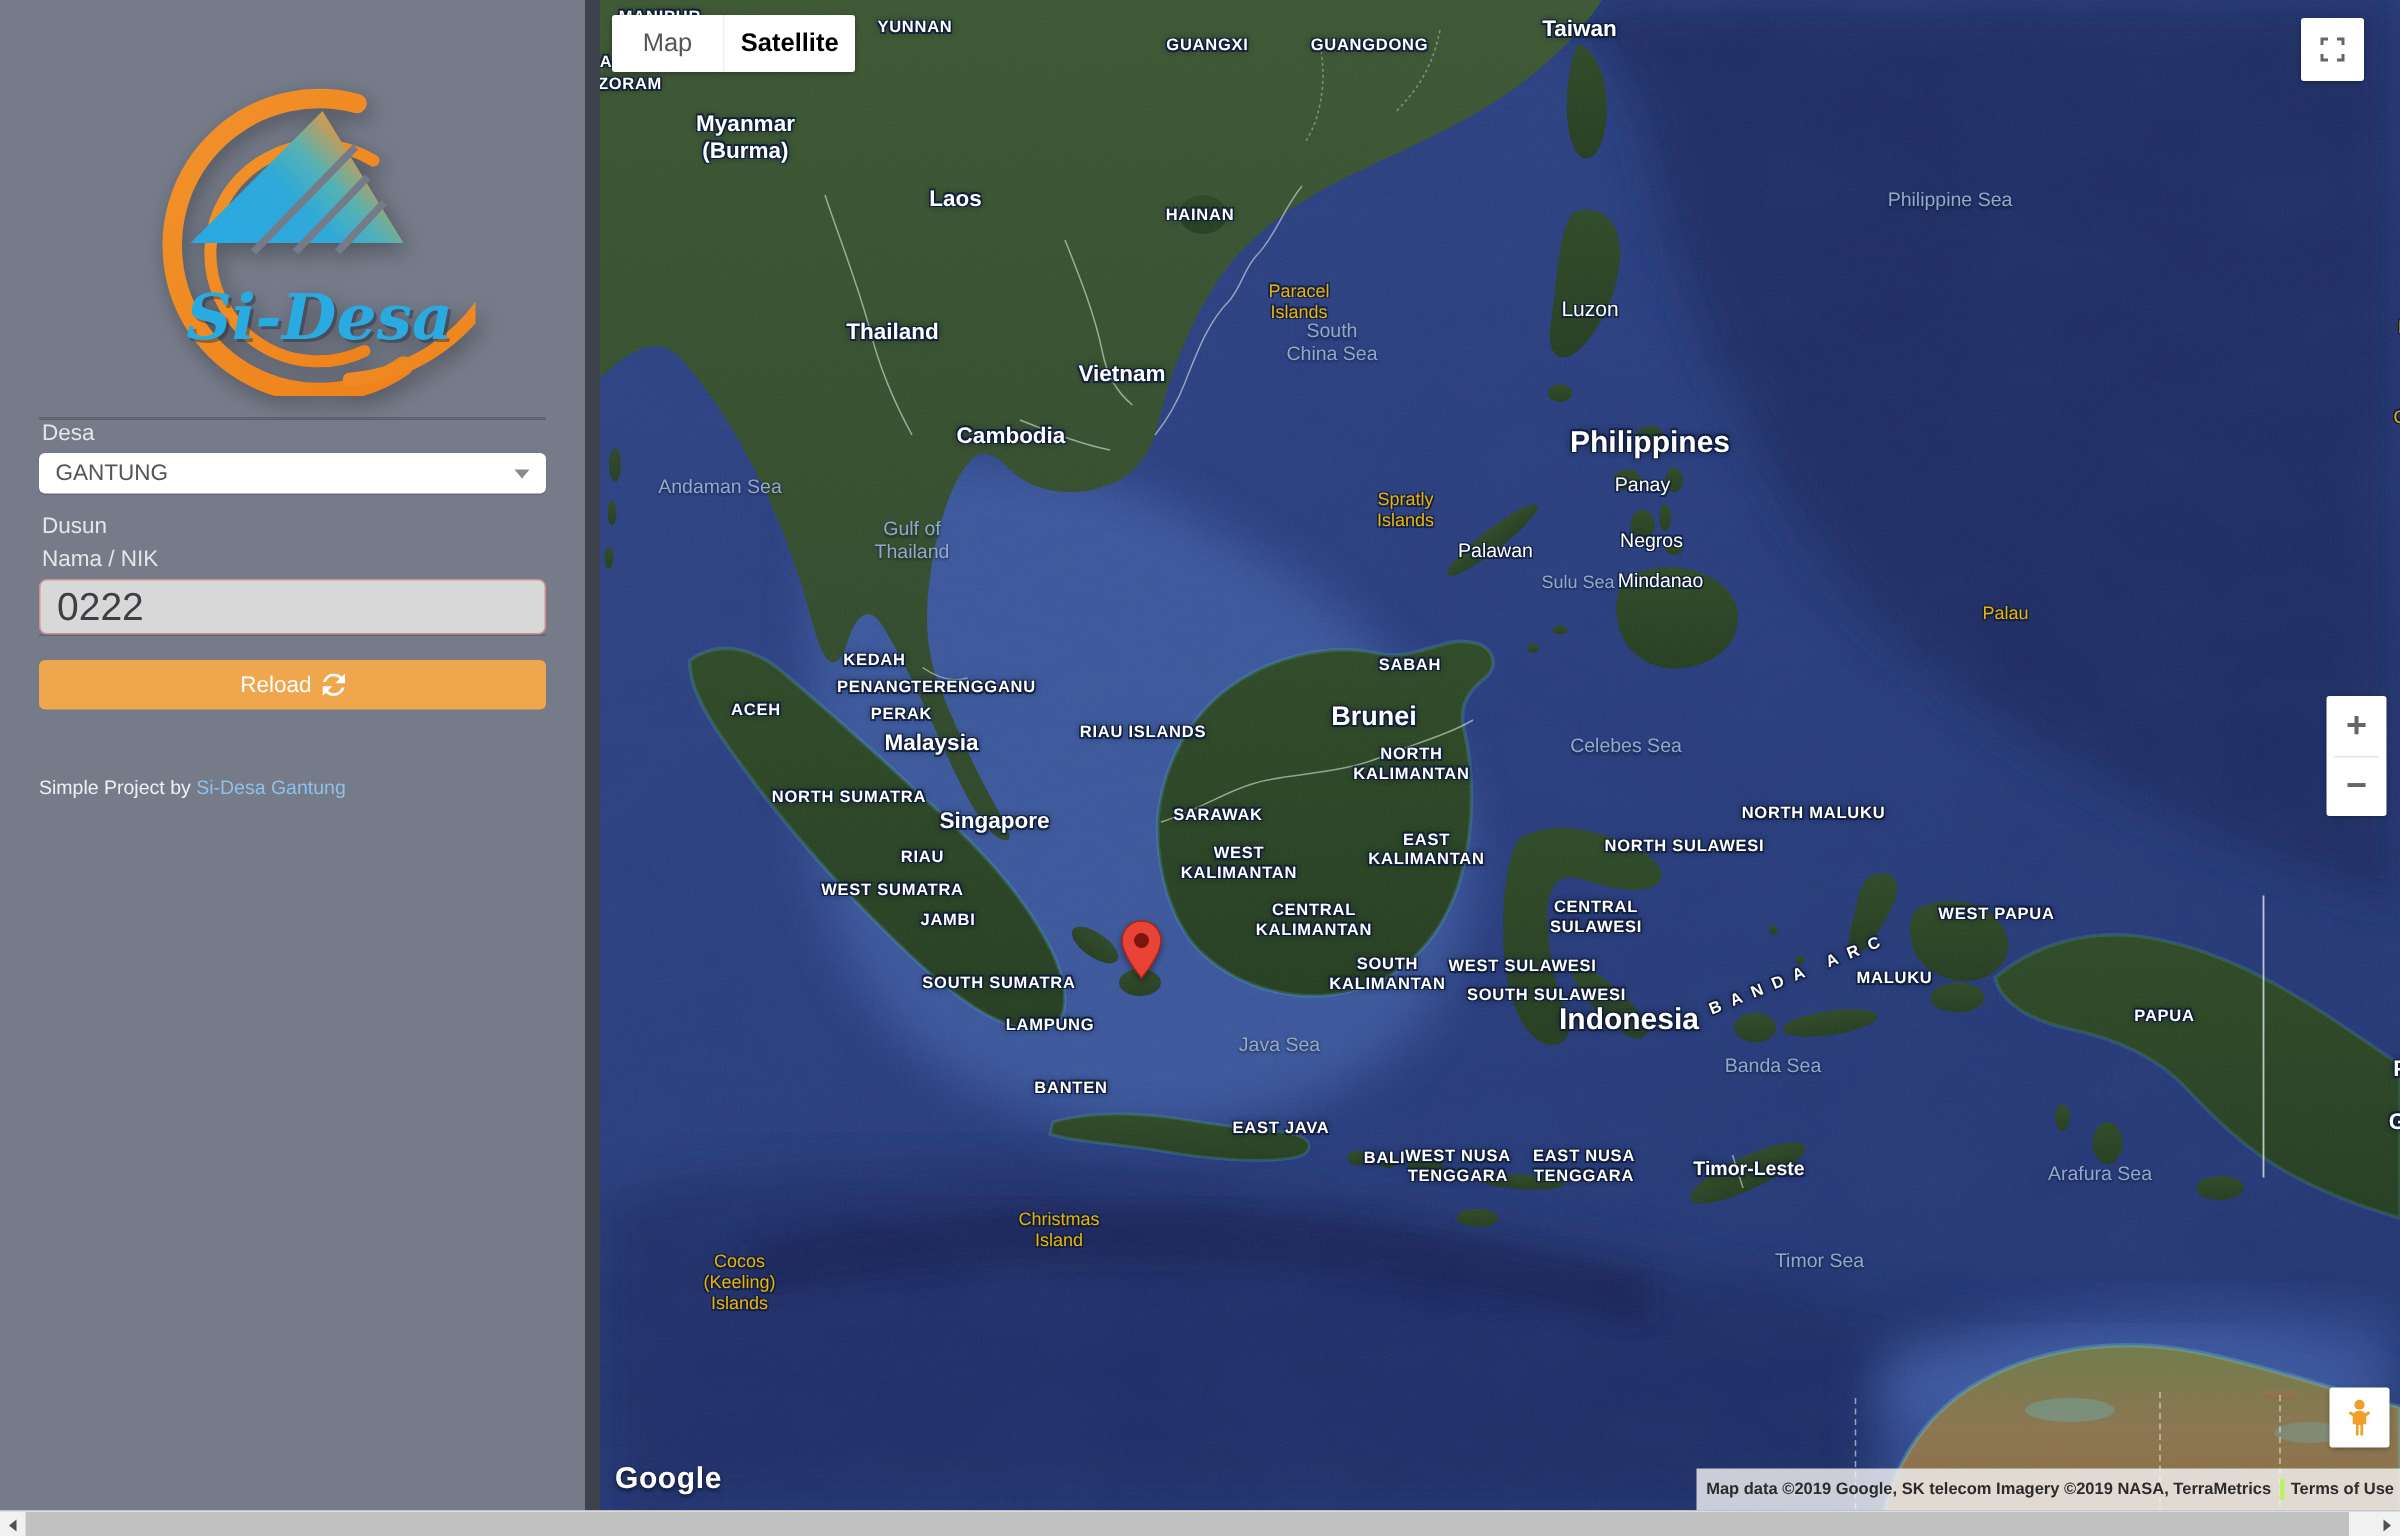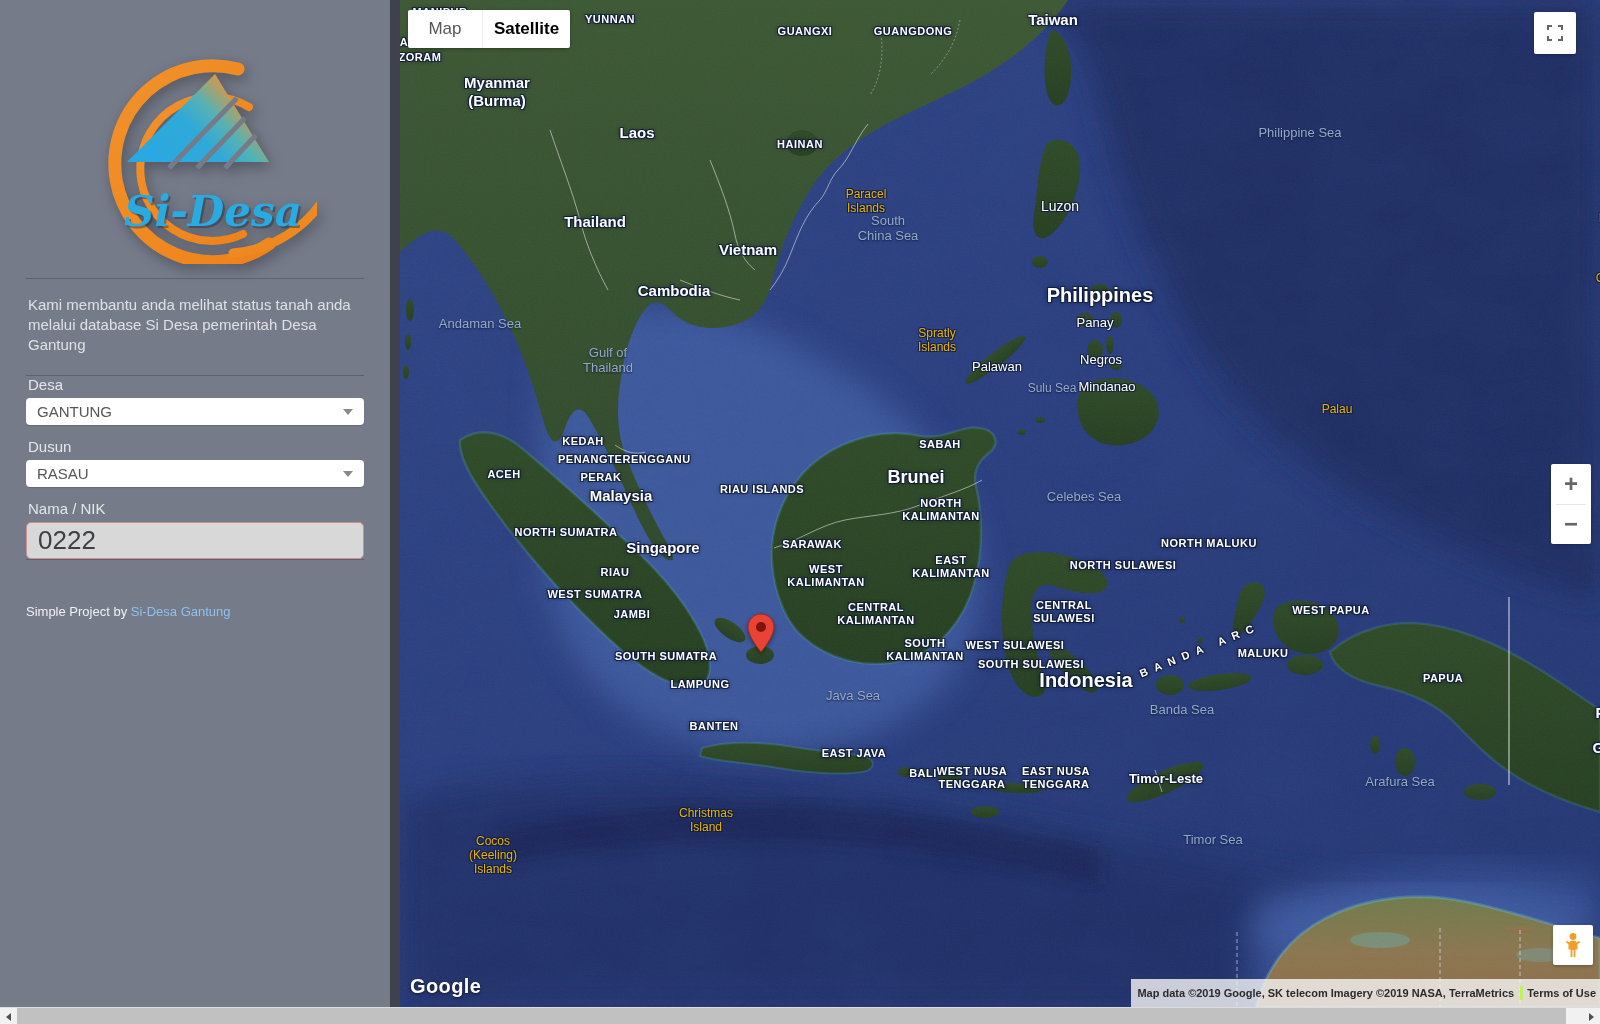--- a/index.html
+++ b/index.html
@@ -153,42 +153,44 @@
         <line x1="96" y1="124" x2="164" y2="54" stroke="#757b89" stroke-width="5"></line>
         <line x1="124" y1="124" x2="172" y2="74" stroke="#757b89" stroke-width="5"></line>
         <line x1="152" y1="124" x2="183" y2="91" stroke="#757b89" stroke-width="5"></line>
 
         <text x="142" y="184" text-anchor="middle" font-family="DejaVu Serif, serif" font-style="italic" font-weight="bold" font-size="42" fill="rgba(40,45,60,0.45)">Si-Desa</text>
         <text x="140" y="182" text-anchor="middle" font-family="DejaVu Serif, serif" font-style="italic" font-weight="bold" font-size="42" fill="#29aae1">Si-Desa</text>
       </svg>
     </div>
 
     <hr class="sb-hr">
-    <p class="sb-desc">Kami membantu anda melihat status tanah anda melalui database Si Desa pemerintah Desa Gantung</p>
     <hr class="sb-hr">
 
     <div class="form-block">
       <label class="f-label">Desa</label>
       <div class="sel">
         <span>GANTUNG</span>
         <span class="caret"></span>
       </div>
 
       <label class="f-label">Dusun</label>
-      <div class="sel">
-        <span>RASAU</span>
-        <span class="caret"></span>
-      </div>
 
       <label class="f-label">Nama / NIK</label>
       <input class="nik-input" type="text" value="0222" style="">
 
 
       <hr class="sb-hr">
 
+      <button class="btn btn-reload">
+        <span>Reload</span>
+        <svg width="15" height="15" viewBox="0 0 16 16">
+          <path d="M13.6 2.3A8 8 0 0 0 8 0 8 8 0 0 0 .3 6h2.1A6 6 0 0 1 8 2c1.6 0 3.1.7 4.2 1.8L9 7h7V0l-2.4 2.3z" fill="#fff"></path>
+          <path d="M2.4 13.7A8 8 0 0 0 8 16a8 8 0 0 0 7.7-6h-2.1A6 6 0 0 1 8 14c-1.6 0-3.1-.7-4.2-1.8L7 9H0v7l2.4-2.3z" fill="#fff"></path>
+        </svg>
+      </button>
     </div>
 
     <p class="sb-footer">
       <span>Simple Project by</span>
       <a href="#">Si-Desa Gantung</a>
     </p>
   </div>
 
   <div class="gutter"></div>
 

